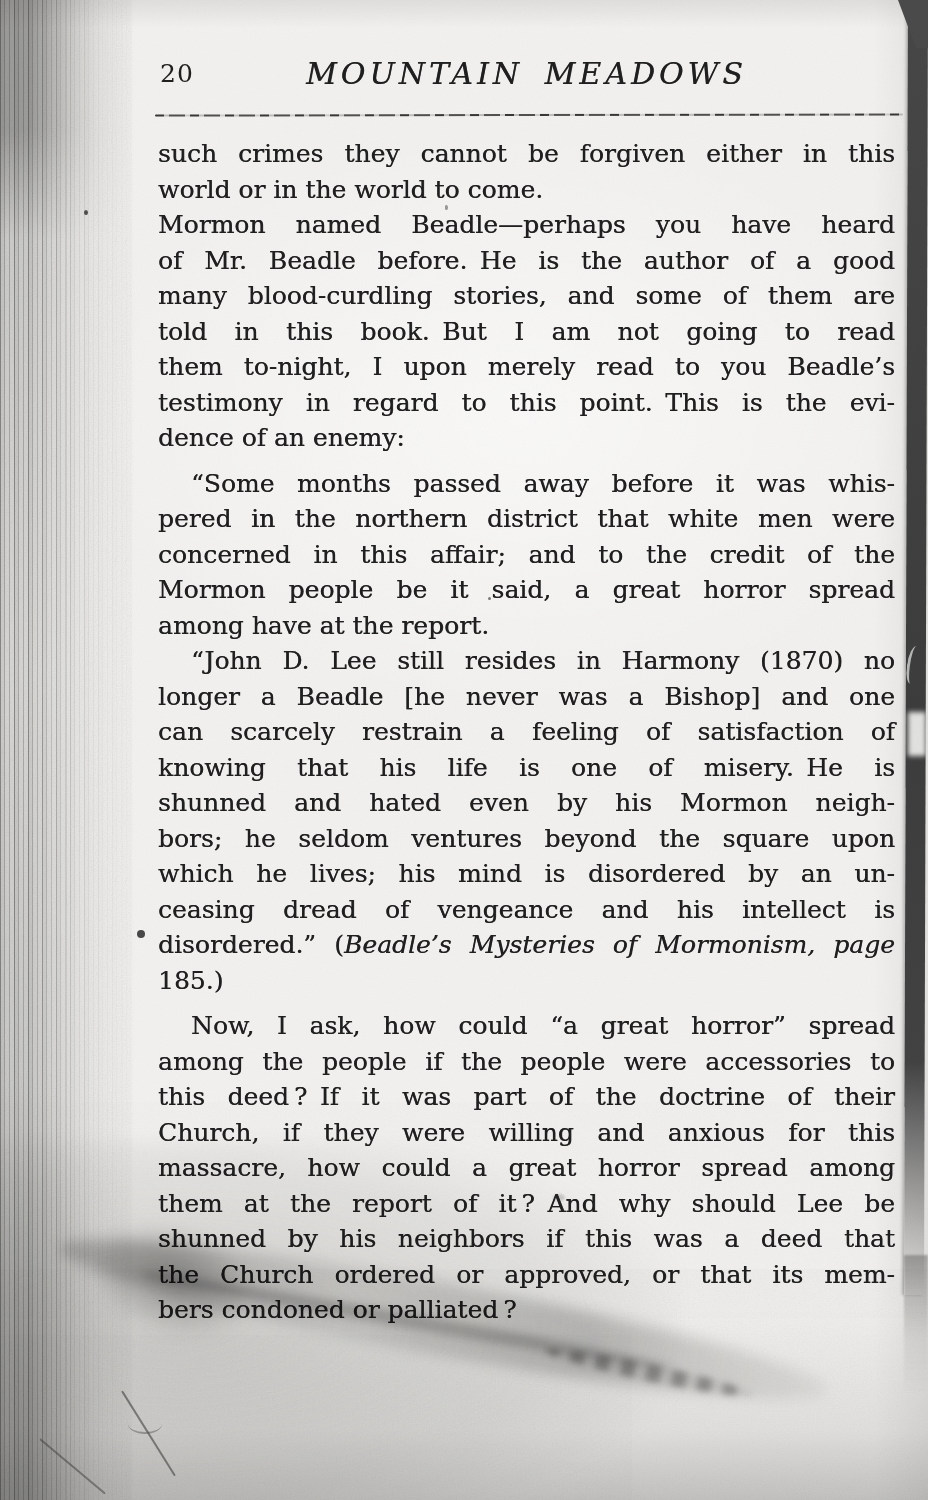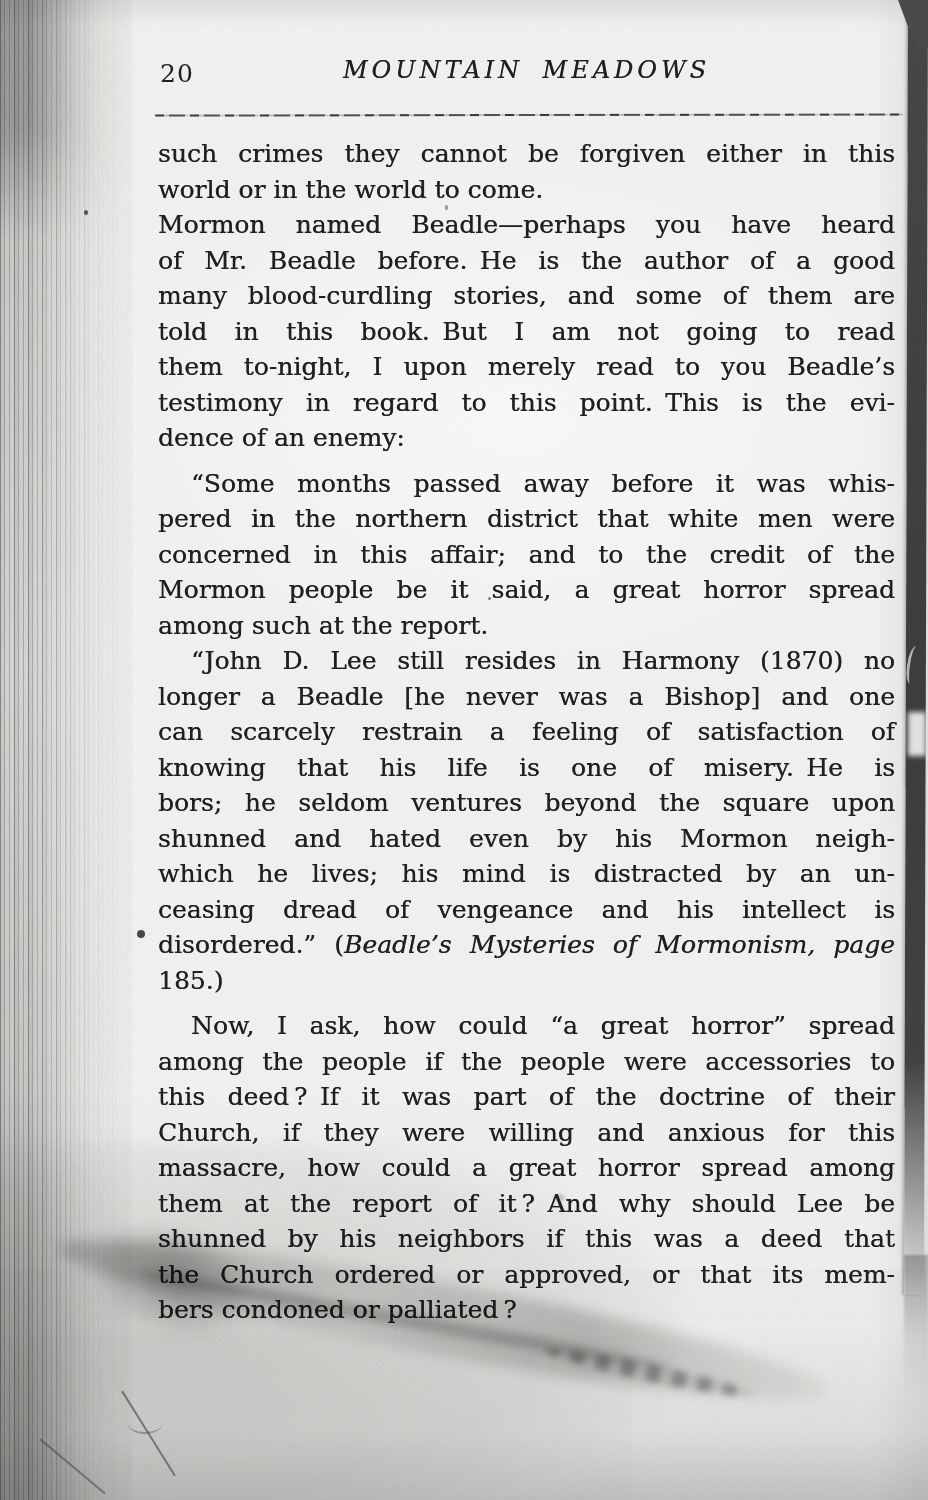--- a/index.html
+++ b/index.html
@@ -52,21 +52,21 @@
   .edge-fade-bottom {
     position:absolute; right:0; top:1255px; width:24px; height:140px; z-index:3; pointer-events:none;
     background:linear-gradient(180deg, rgba(110,110,108,.55), rgba(150,150,148,.18) 60%, transparent);
     filter:blur(1px);
   }
   
   .header { position:absolute; top:56px; left:158px; width:737px; height:36px; z-index:2; }
   .pagenum { position:absolute; left:2px; top:3px; font-size:25px; letter-spacing:1px; }
   .title {
     display:block; text-align:center; font-style:italic;
-    font-size:24px; letter-spacing:4px; word-spacing:8px;
+    font-size:30px; letter-spacing:4px; word-spacing:8px;
     text-shadow:0.3px 0 0 rgba(25,25,25,.8);
   }
   .rule {
     position:absolute; top:114px; left:155px; width:748px; height:2.4px; z-index:2;
     border-radius:2px; transform:rotate(-0.08deg);
     background:repeating-linear-gradient(90deg,
       rgba(45,45,45,.95) 0 9px, rgba(95,95,95,.35) 9px 14px,
       rgba(52,52,52,.85) 14px 30px, rgba(125,125,125,.30) 30px 35px);
   }
   
@@ -152,30 +152,30 @@
         <div class="line">told in this book. But I am not going to read</div>
         <div class="line">them to-night, I upon merely read to you Beadle’s</div>
         <div class="line">testimony in regard to this point. This is the evi-</div>
         <div class="line last">dence of an enemy:</div>
       </div>
       <div class="para gap">
         <div class="line first">“Some months passed away before it was whis-</div>
         <div class="line">pered in the northern district that white men were</div>
         <div class="line">concerned in this affair; and to the credit of the</div>
         <div class="line">Mormon people be it said, a great horror spread</div>
-        <div class="line last">among such at the report.</div>
+        <div class="line last">among have at the report.</div>
       </div>
       <div class="para">
         <div class="line first">“John D. Lee still resides in Harmony (1870) no</div>
         <div class="line">longer a Beadle [he never was a Bishop] and one</div>
         <div class="line">can scarcely restrain a feeling of satisfaction of</div>
         <div class="line">knowing that his life is one of misery. He is</div>
+        <div class="line">shunned and hated even by his Mormon neigh-</div>
         <div class="line">bors; he seldom ventures beyond the square upon</div>
-        <div class="line">shunned and hated even by his Mormon neigh-</div>
-        <div class="line">which he lives; his mind is distracted by an un-</div>
+        <div class="line">which he lives; his mind is disordered by an un-</div>
         <div class="line">ceasing dread of vengeance and his intellect is</div>
         <div class="line">disordered.” (<i>Beadle’s Mysteries of Mormonism, page</i></div>
         <div class="line last">185.)</div>
       </div>
       <div class="para gap">
         <div class="line first">Now, I ask, how could “a great horror” spread</div>
         <div class="line">among the people if the people were accessories to</div>
         <div class="line">this deed ? If it was part of the doctrine of their</div>
         <div class="line">Church, if they were willing and anxious for this</div>
         <div class="line">massacre, how could a great horror spread among</div>

